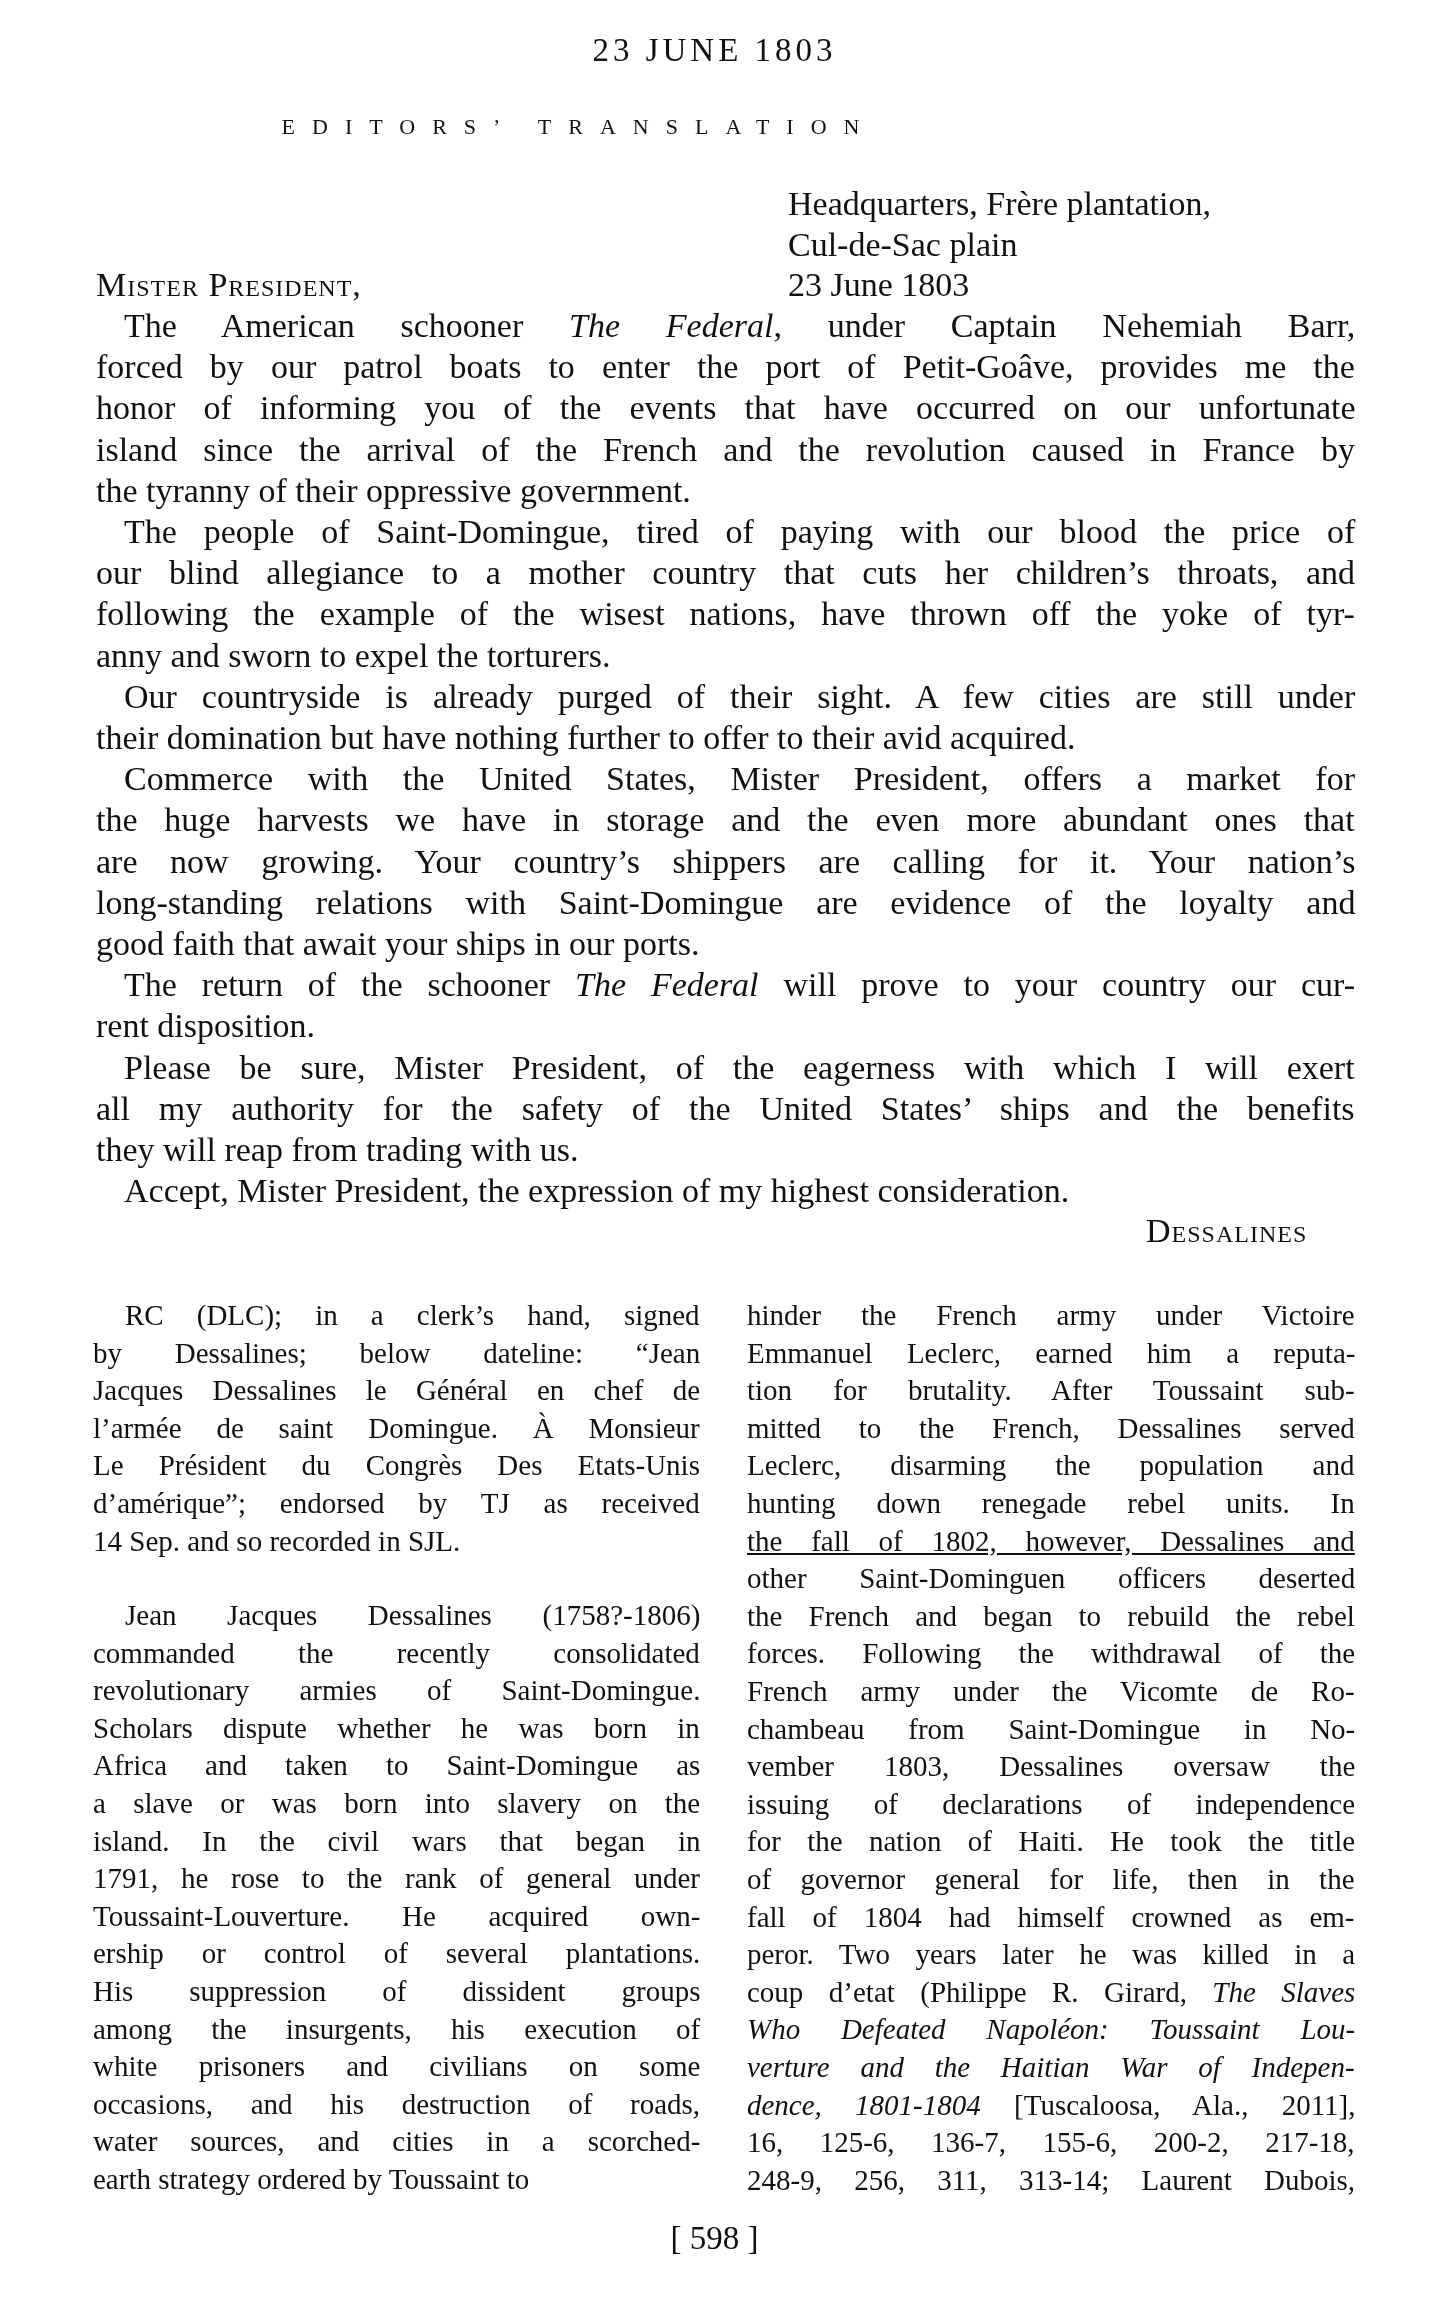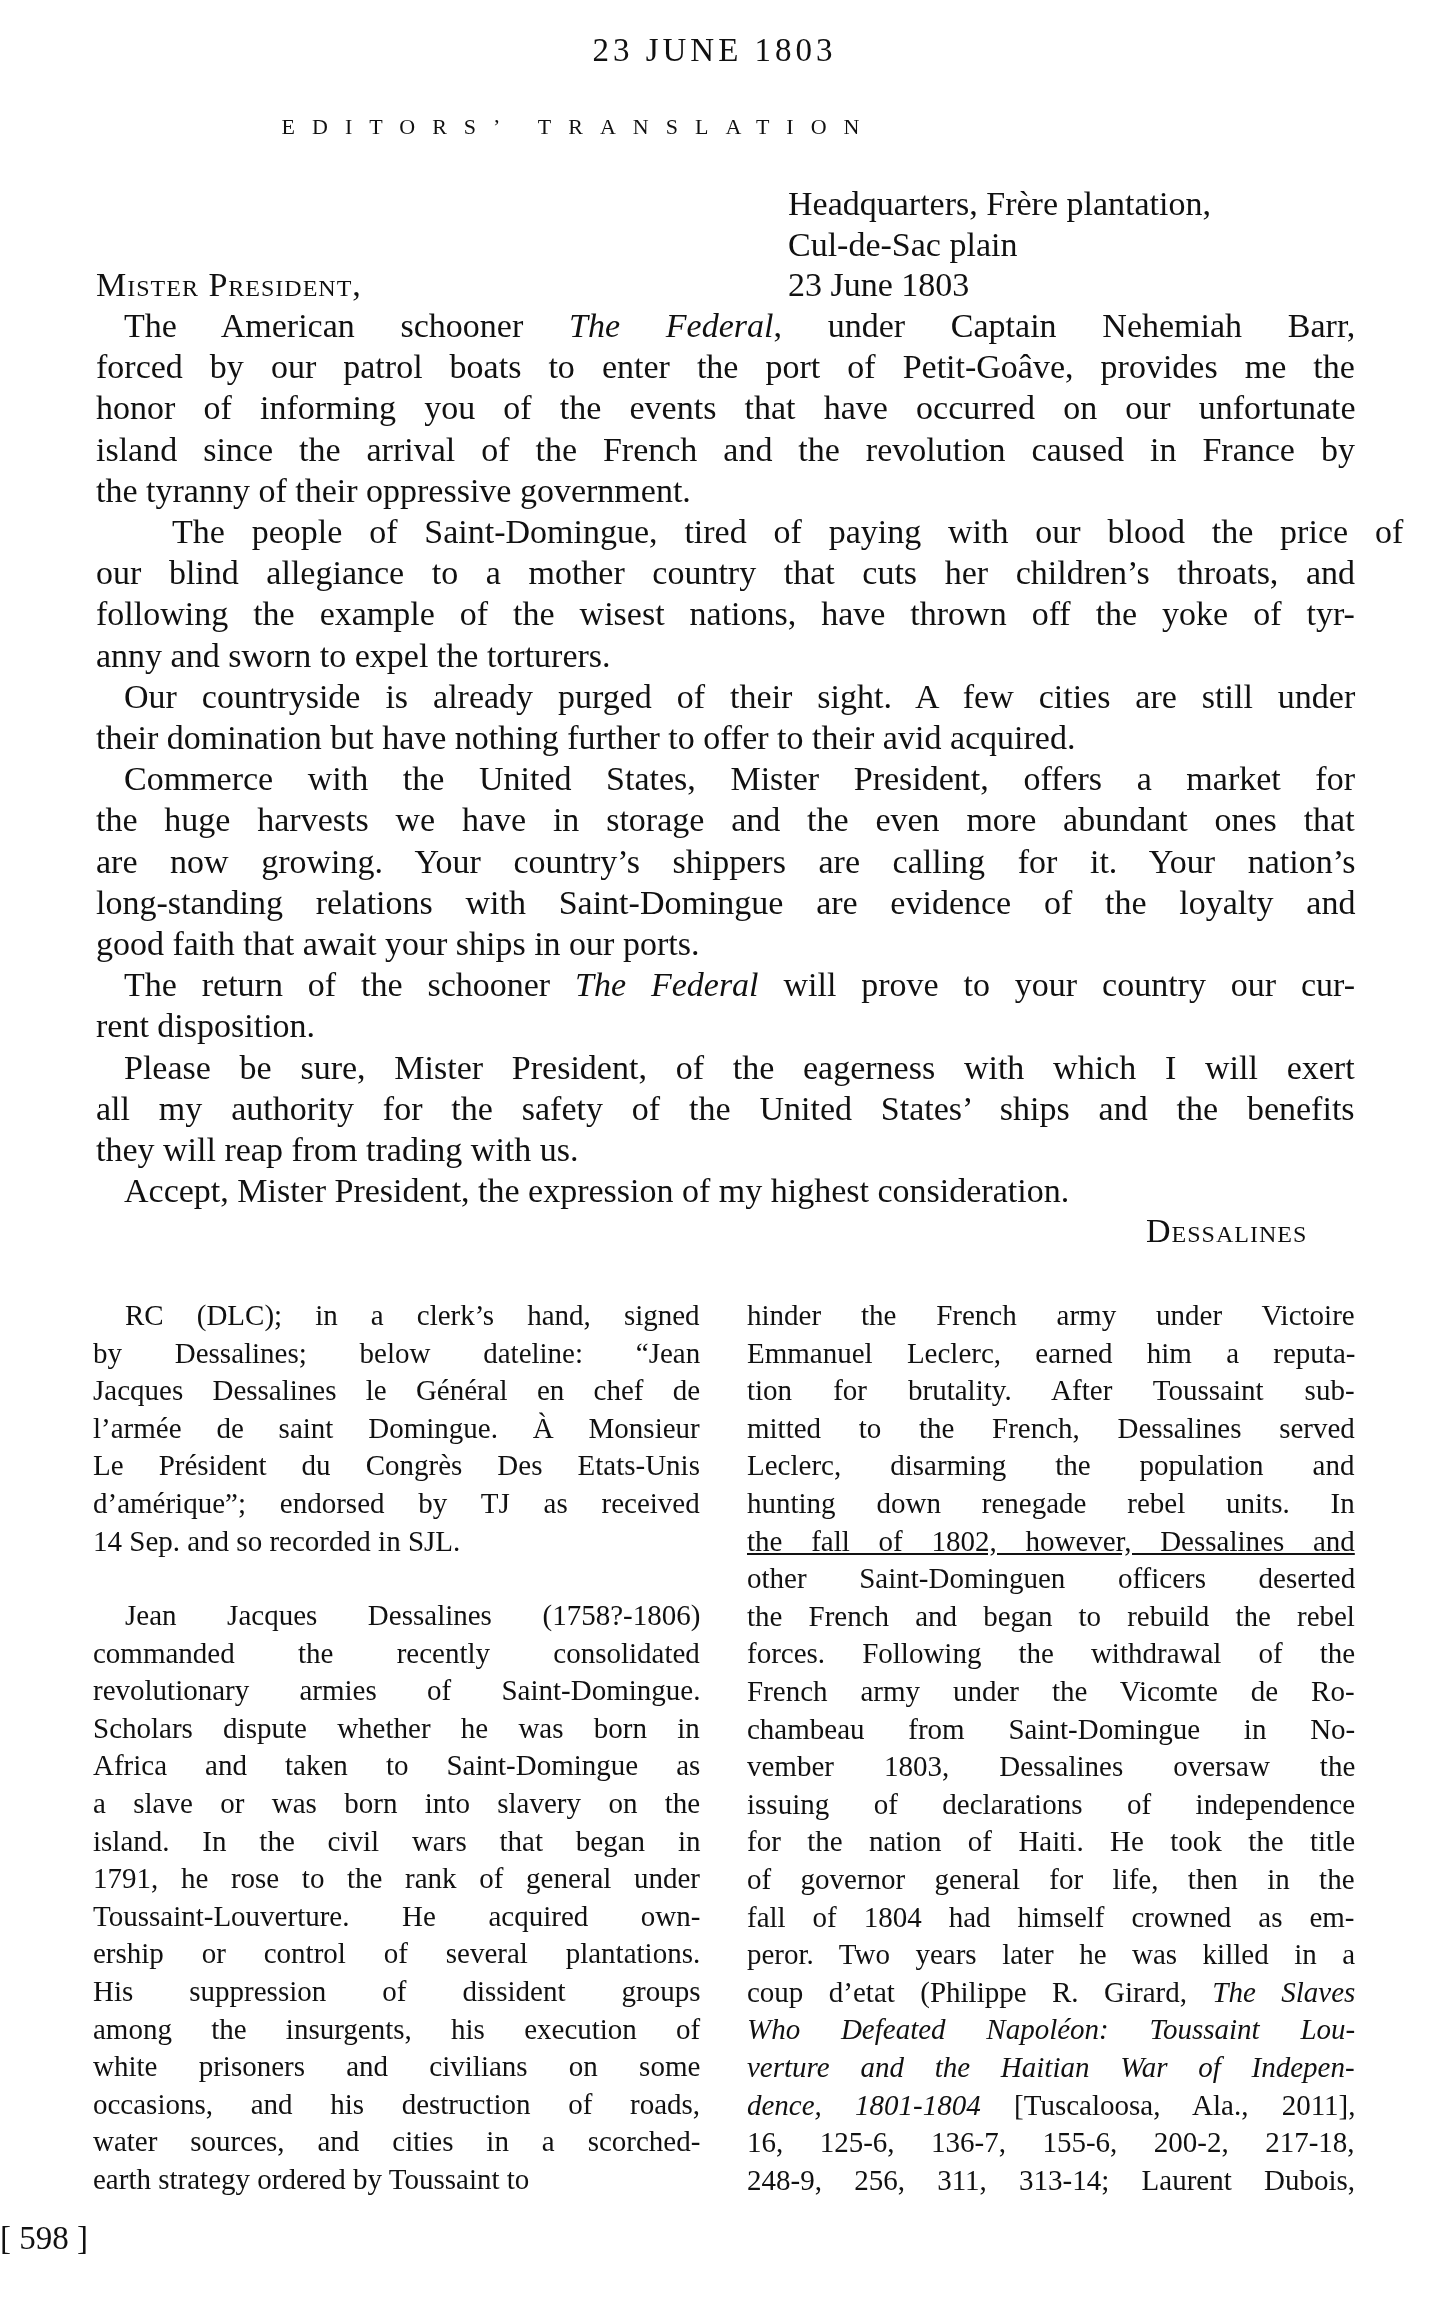--- a/index.html
+++ b/index.html
@@ -17,21 +17,21 @@
     font-size: 22px; letter-spacing: 17px; line-height: 30px;
   }
   .line {
     position: absolute; white-space: nowrap; transform-origin: 0 50%;
   }
   .body-line { font-size: 34px; line-height: 41px; height: 41px; }
   .fn-line { font-size: 29px; line-height: 37.6px; height: 37.6px; }
   .smallcaps { font-variant: small-caps; letter-spacing: 1px; }
   .it { font-style: italic; }
   .page-number {
-    left: 0; width: 1429px; top: 2218px; 
+    left: 0; width: 1429px; top: 2218px; text-align: center;
     font-size: 33px; line-height: 40px;
   }
 </style>
 </head>
 <body>
 
 <div class="abs running-head">23 JUNE 1803</div>
 <div class="abs subhead">EDITORS’ TRANSLATION</div>
 
 <div id="dateline">
@@ -40,21 +40,21 @@
     <div class="line body-line" style="left: 788px; top: 264px;"><span>23 June 1803</span></div>
   </div>
 <div class="line body-line smallcaps" id="salutation" style="left: 96px; top: 264px;">Mister President,</div>
 
 <div id="letter-body">
     <div class="line body-line" style="left: 124px; top: 305px; word-spacing: 37.25px;"><span>The American schooner </span><span class="it">The Federal</span><span>, under Captain Nehemiah Barr,</span></div>
     <div class="line body-line" style="left: 96px; top: 346.2px; word-spacing: 18.54px;"><span>forced by our patrol boats to enter the port of Petit-Goâve, provides me the</span></div>
     <div class="line body-line" style="left: 96px; top: 387.4px; word-spacing: 19.67px;"><span>honor of informing you of the events that have occurred on our unfortunate</span></div>
     <div class="line body-line" style="left: 96px; top: 428.6px; word-spacing: 17.46px;"><span>island since the arrival of the French and the revolution caused in France by</span></div>
     <div class="line body-line" style="left: 96px; top: 469.8px;"><span>the tyranny of their oppressive government.</span></div>
-    <div class="line body-line" style="left: 124px; top: 511px; word-spacing: 18.33px; margin-left: 48px;"><span>The people of Saint-Domingue, tired of paying with our blood the price of</span></div>
+    <div class="line body-line" style="left: 124px; top: 511px; word-spacing: 18.33px;"><span>The people of Saint-Domingue, tired of paying with our blood the price of</span></div>
     <div class="line body-line" style="left: 96px; top: 552.2px; word-spacing: 19.08px;"><span>our blind allegiance to a mother country that cuts her children’s throats, and</span></div>
     <div class="line body-line" style="left: 96px; top: 593.4px; word-spacing: 16.46px;"><span>following the example of the wisest nations, have thrown off the yoke of tyr-</span></div>
     <div class="line body-line" style="left: 96px; top: 634.6px;"><span>anny and sworn to expel the torturers.</span></div>
     <div class="line body-line" style="left: 124px; top: 675.8px; word-spacing: 16.46px;"><span>Our countryside is already purged of their sight. A few cities are still under</span></div>
     <div class="line body-line" style="left: 96px; top: 717px;"><span>their domination but have nothing further to offer to their avid acquired.</span></div>
     <div class="line body-line" style="left: 124px; top: 758.2px; word-spacing: 26.1px;"><span>Commerce with the United States, Mister President, offers a market for</span></div>
     <div class="line body-line" style="left: 96px; top: 799.4px; word-spacing: 18.31px;"><span>the huge harvests we have in storage and the even more abundant ones that</span></div>
     <div class="line body-line" style="left: 96px; top: 840.6px; word-spacing: 24.09px;"><span>are now growing. Your country’s shippers are calling for it. Your nation’s</span></div>
     <div class="line body-line" style="left: 96px; top: 881.8px; word-spacing: 24.22px;"><span>long-standing relations with Saint-Domingue are evidence of the loyalty and</span></div>
     <div class="line body-line" style="left: 96px; top: 923px;"><span>good faith that await your ships in our ports.</span></div>

